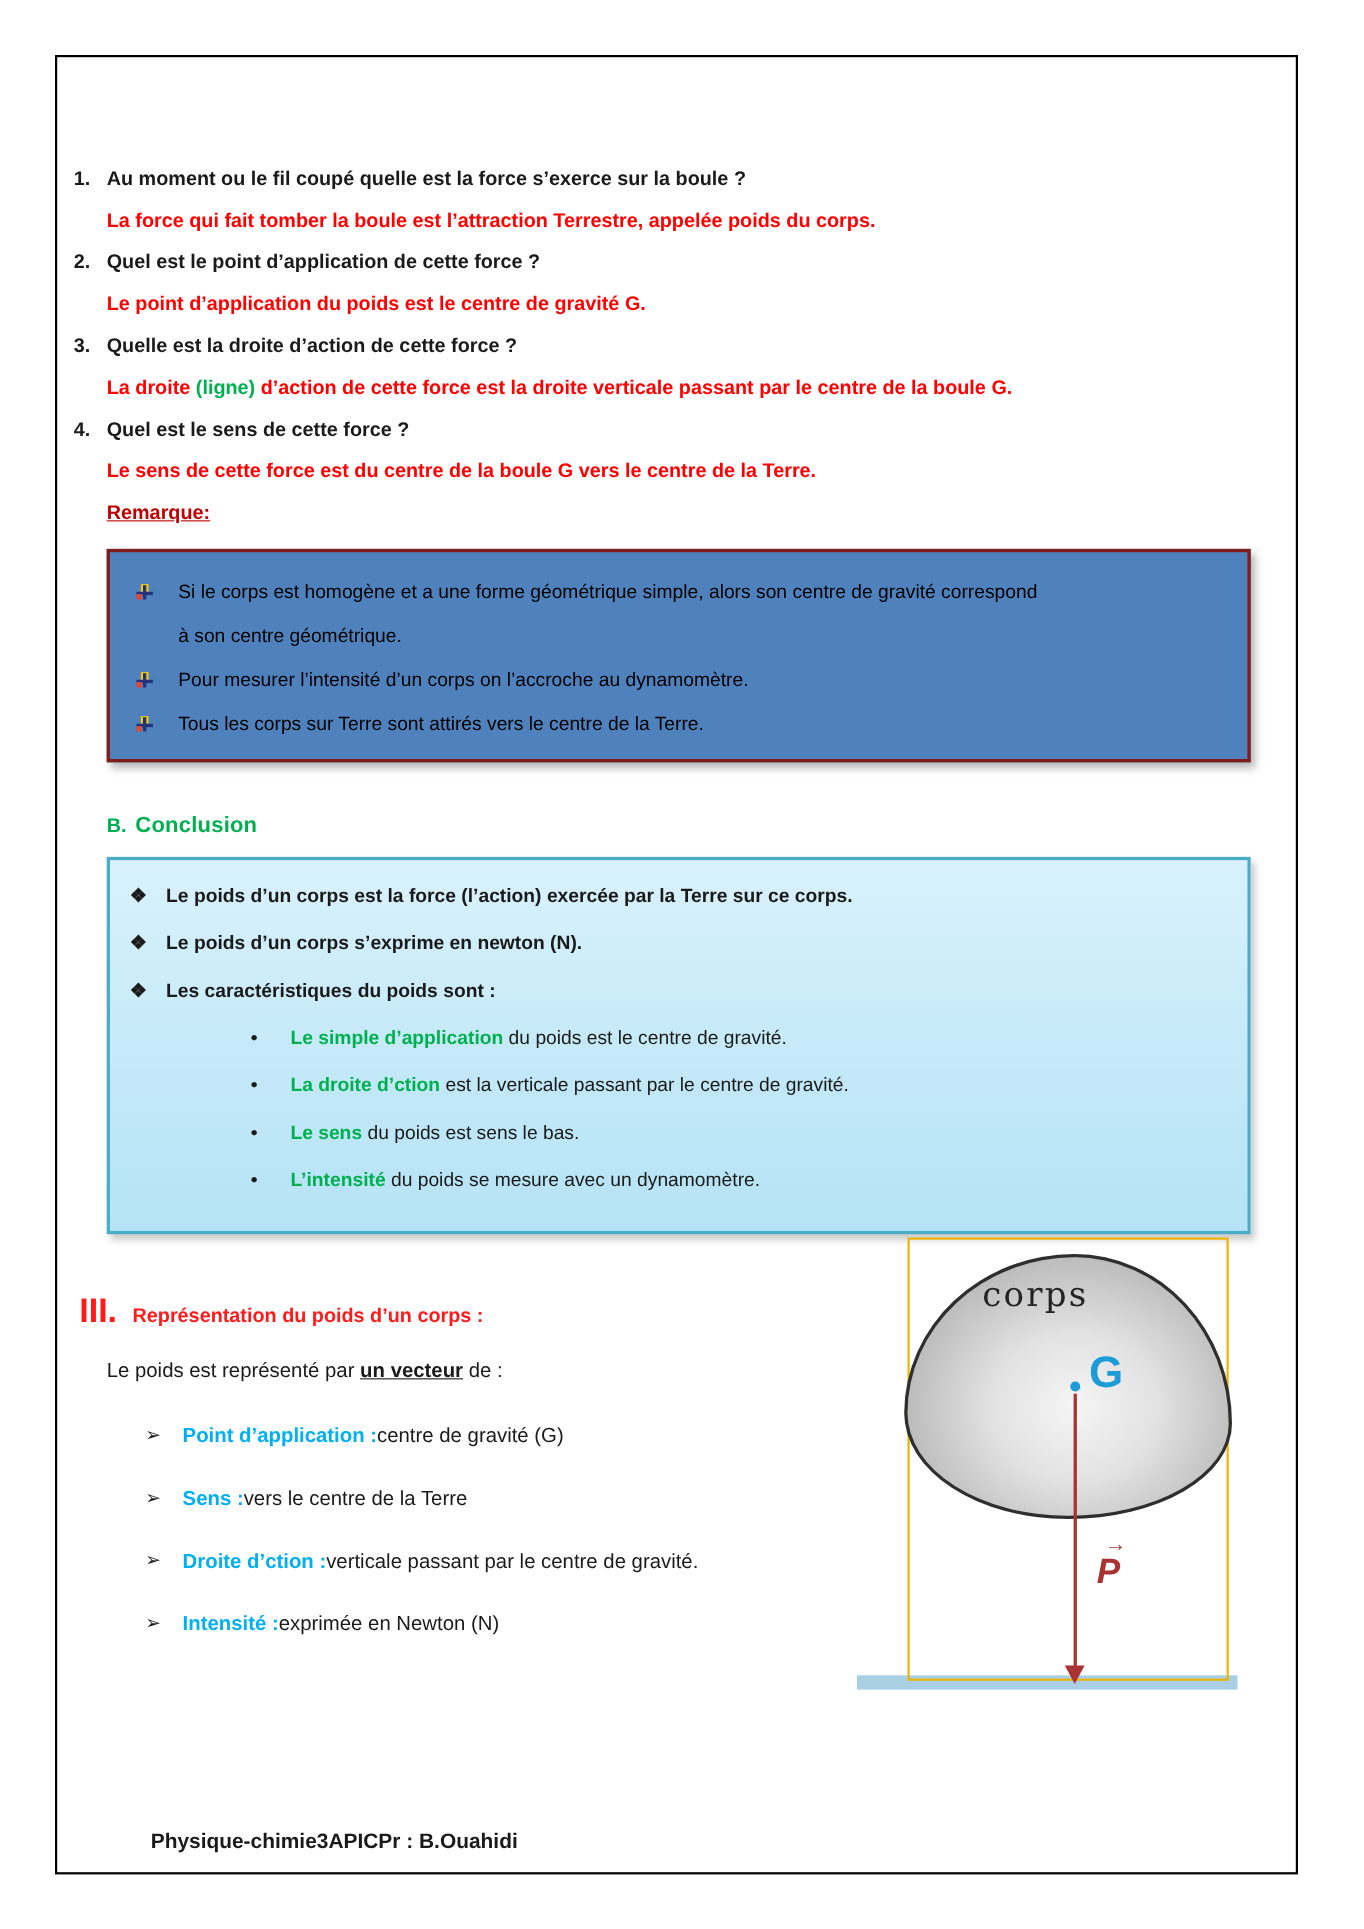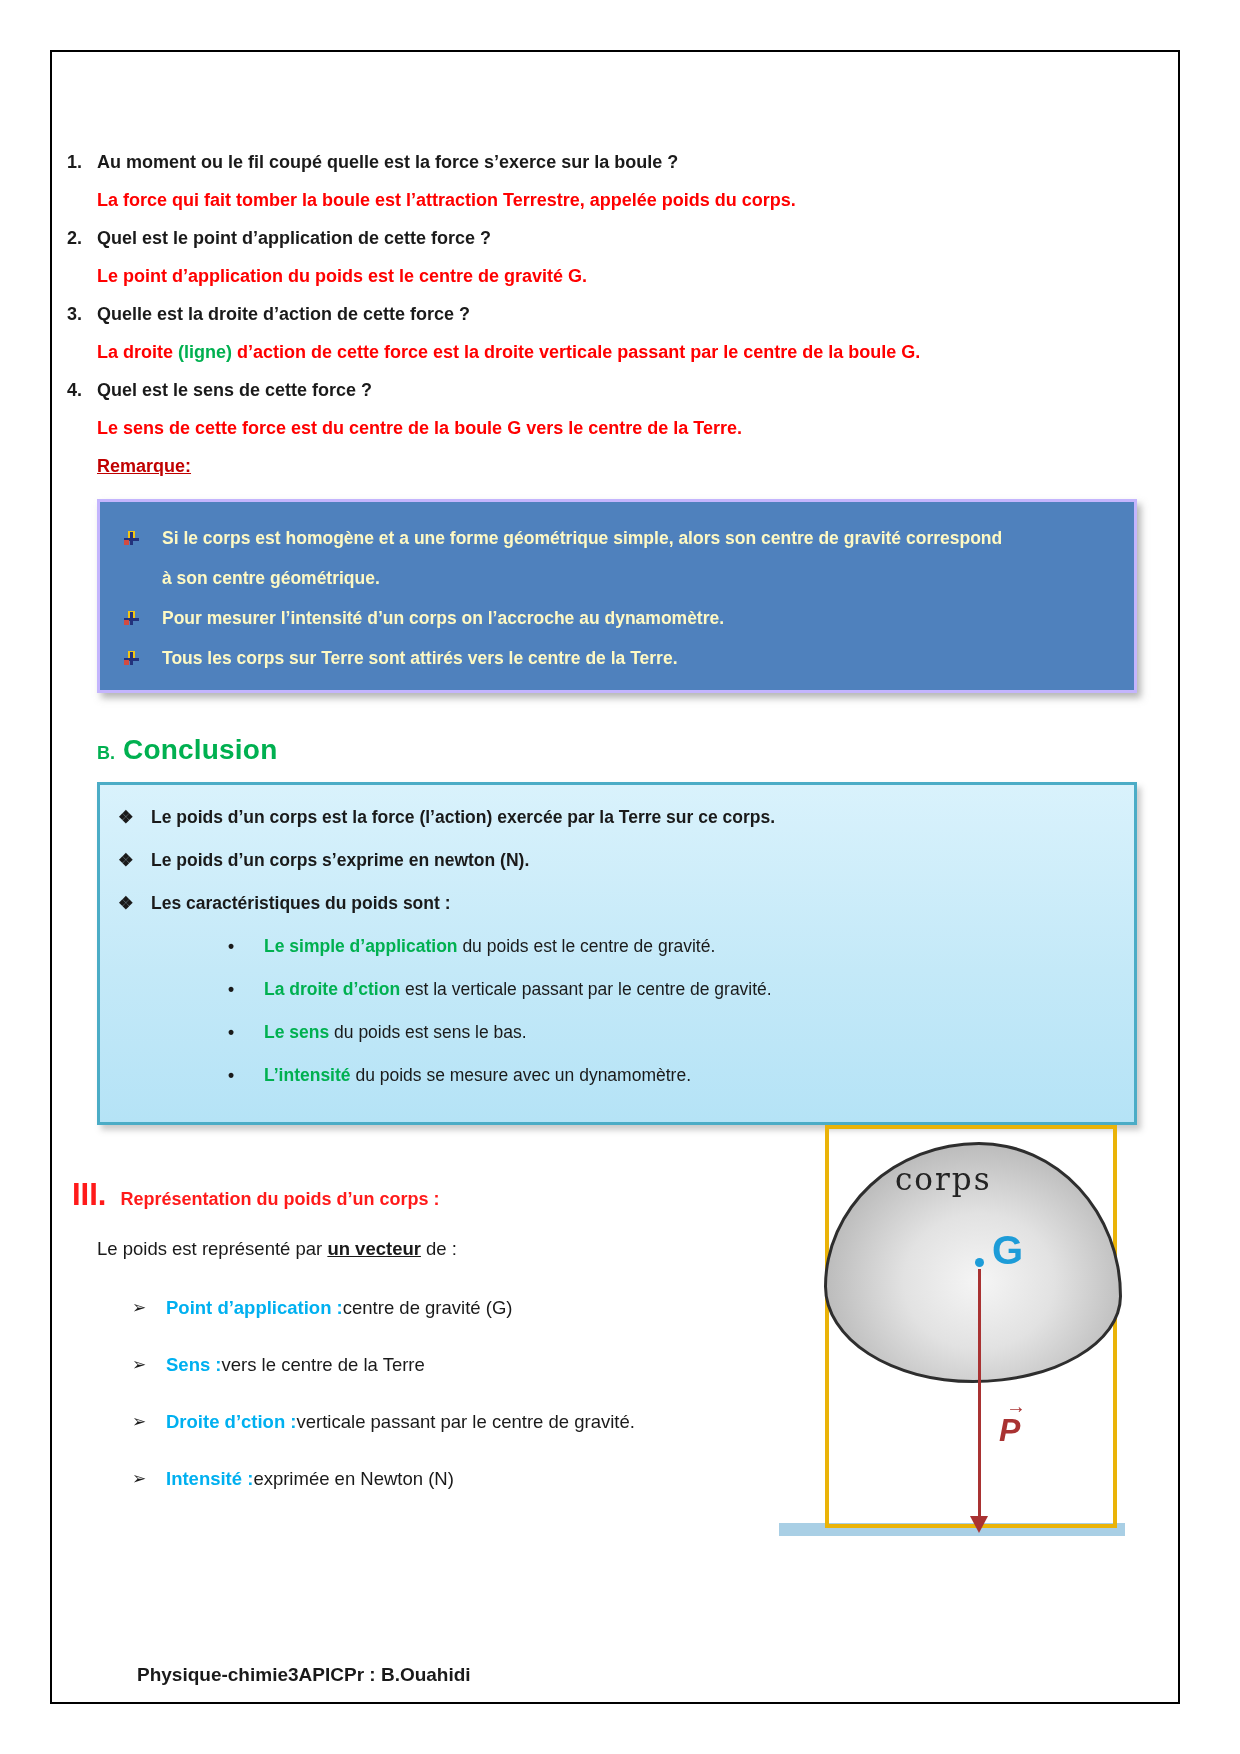--- a/index.html
+++ b/index.html
@@ -32,36 +32,36 @@
   .answer .green-inline{color:var(--green);}
 
   .remark-label{
     margin-left:30px;font-size:18px;font-weight:bold;color:var(--remark-dark-red);
     text-decoration:underline;line-height:21px;margin-bottom:22px;
   }
 
   
   .note-box{
     margin-left:30px;width:1040px;background:var(--note-box-blue);
-    border:3px solid #c4b5fd;box-shadow:4px 5px 7px rgba(110,110,110,.5);
-    padding:16px 24px 12px 24px;color:#fef9c3;font-weight:bold;font-size:17.5px;
+    border:3px solid #7f1d1d;box-shadow:4px 5px 7px rgba(110,110,110,.5);
+    padding:16px 24px 12px 24px;color:#000000;font-weight:normal;font-size:17.5px;
   }
   .note-item{display:flex;line-height:40px;}
   .note-icon-col{flex:0 0 38px;padding-top:13px;}
   .note-text{max-width:880px;}
   .wbullet{position:relative;width:15px;height:15px;}
   .wbullet .y{position:absolute;left:4px;top:0;width:7px;height:7px;background:#f3c613;}
   .wbullet .v{position:absolute;left:6px;top:1px;width:3px;height:13px;background:#23327c;}
   .wbullet .h{position:absolute;left:0;top:7px;width:15px;height:3px;background:#23327c;}
   .wbullet .r{position:absolute;left:0;top:9px;width:5px;height:5px;background:#d14b41;}
 
   
   .conclusion-head{margin:42px 0 14px 30px;display:flex;align-items:baseline;line-height:30px;}
   .conclusion-letter{color:var(--green);font-weight:bold;font-size:18px;margin-right:8px;}
-  .conclusion-title{color:var(--green);font-weight:bold;font-size:28px;letter-spacing:.2px;}
+  .conclusion-title{color:var(--green);font-weight:bold;font-size:20px;letter-spacing:.2px;}
   .conclusion-box{
     margin-left:30px;width:1040px;
     background:linear-gradient(180deg,#d9f2fc 0%,#c4e9f8 55%,#b5e3f6 100%);
     border:3px solid var(--conclusion-border);
     box-shadow:4px 5px 6px rgba(140,140,140,.45);
     padding:20px 24px 16px 18px;font-size:17.5px;
   }
   .c-item{display:flex;line-height:24px;margin-bottom:19px;font-weight:bold;}
   .c-glyph{flex:0 0 33px;}
   .c-sub{display:flex;line-height:24px;margin-bottom:19px;margin-left:110px;}
@@ -79,21 +79,21 @@
   .v-item .arrow-glyph{flex:0 0 34px;font-size:17px;}
   .v-item .lead{color:var(--keyword-blue);font-weight:bold;margin-right:0;}
 
   
   .ground-strip{
     position:absolute;left:727px;top:1471px;width:346px;height:13px;
     background:#a9cfe5;
   }
   .figure-box{
     position:absolute;left:773px;top:1073px;width:292px;height:403px;
-    border:4px solid #eab308;
+    border:2px solid #eab308;
   }
   .body-blob{
     position:absolute;left:-5px;top:13px;width:298px;height:241px;
     background:radial-gradient(ellipse at 52% 58%, #f5f5f5 0%, #e2e2e2 35%, #bdbdbd 70%, #9a9a9a 92%, #8f8f8f 100%);
     border:3px solid #2e2e2e;
     border-radius:52% 48% 50% 50% / 60% 64% 36% 40%;
   }
   .body-label{
     position:absolute;left:66px;top:32px;font-family:"DejaVu Serif",serif;
     font-size:31px;color:#242424;letter-spacing:2px;

